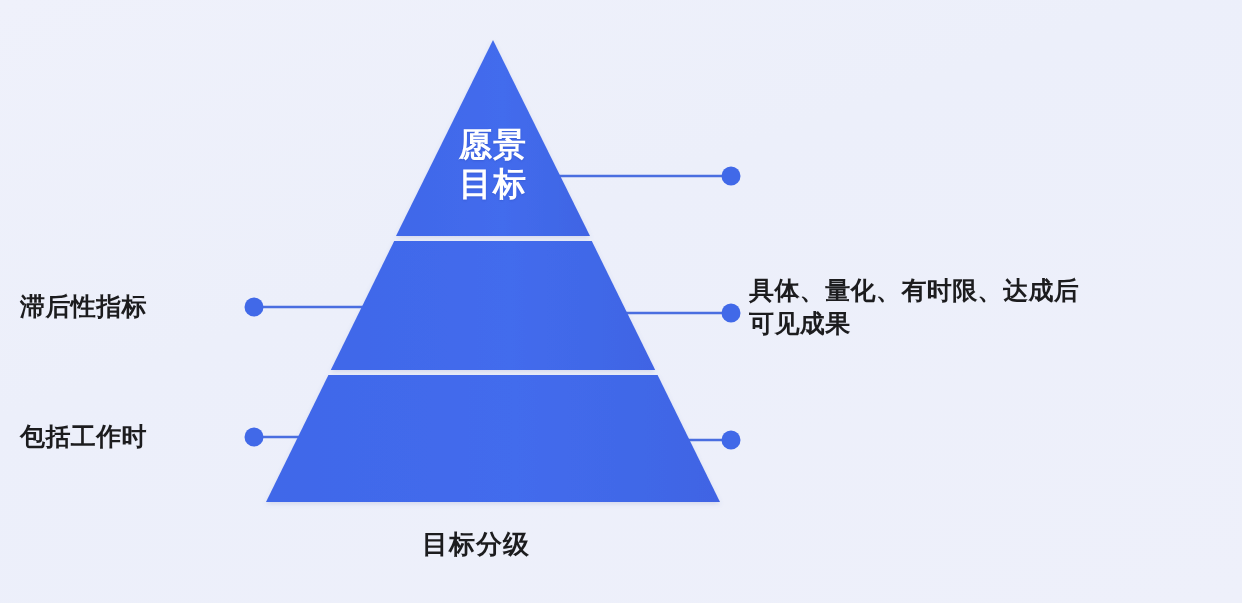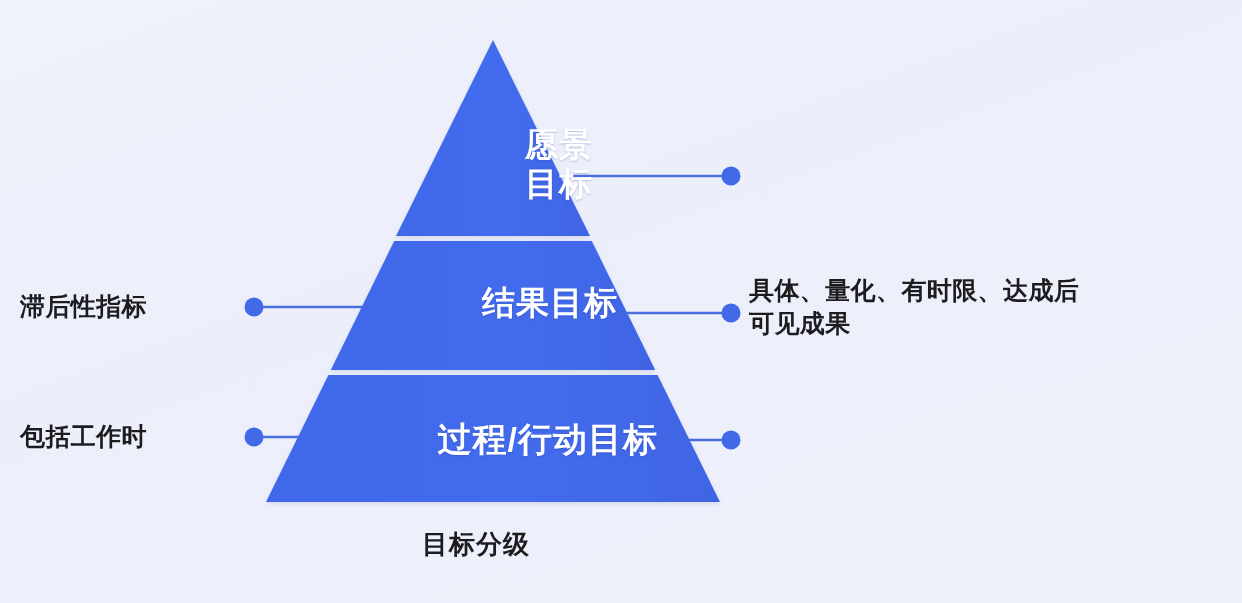--- a/index.html
+++ b/index.html
@@ -29,21 +29,21 @@
     width: 1242px;
     height: 603px;
     display: block;
   }
 
   
   .tier-text {
     position: absolute;
     color: #ffffff;
     font-weight: 700;
-    text-align: right;
+    text-align: center;
     line-height: 1.18;
     letter-spacing: 1px;
     white-space: pre-line;
     text-shadow: 0 1px 2px rgba(40, 60, 160, 0.28);
     pointer-events: none;
   }
   #tier-text-0 {
     left: 393px;
     top: 126px;
     width: 200px;
@@ -139,23 +139,21 @@
       <circle cx="731" cy="313" r="9.5" fill="#4169e8"></circle>
       <circle cx="731" cy="440" r="9.5" fill="#4169e8"></circle>
       <circle cx="254" cy="307" r="9.5" fill="#4169e8"></circle>
       <circle cx="254" cy="437" r="9.5" fill="#4169e8"></circle>
     </g>
   </svg>
 
   <div class="tier-text" id="tier-text-0">愿景
 目标</div>
 
-  <div class="tier-text" id="tier-text-1">结果目标</div>
 
-  <div class="tier-text" id="tier-text-2">过程/行动目标</div>
 
 
   <div class="callout right" id="callout-right-1">具体、量化、有时限、达成后
 可见成果</div>
 
 
   <div class="callout left" id="callout-left-0">滞后性指标</div>
 
   <div class="callout left" id="callout-left-1">包括工作时</div>
 

